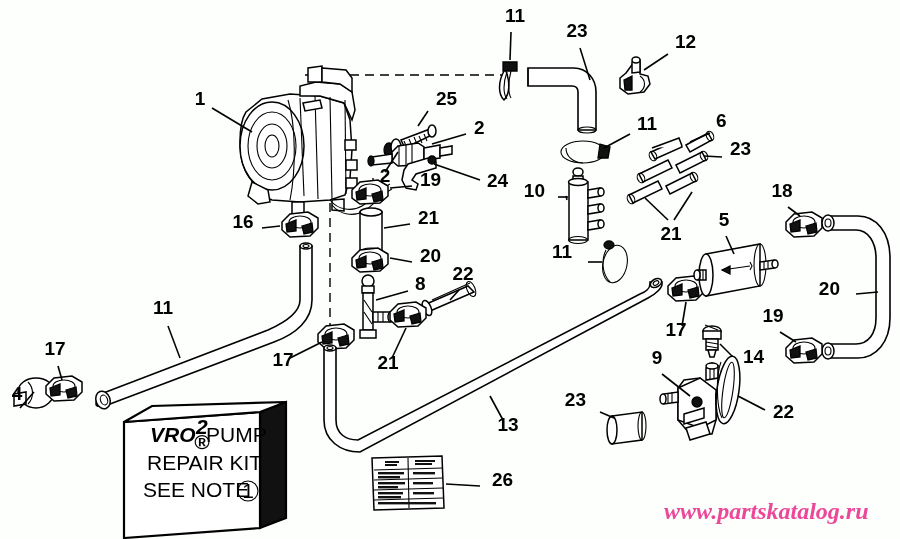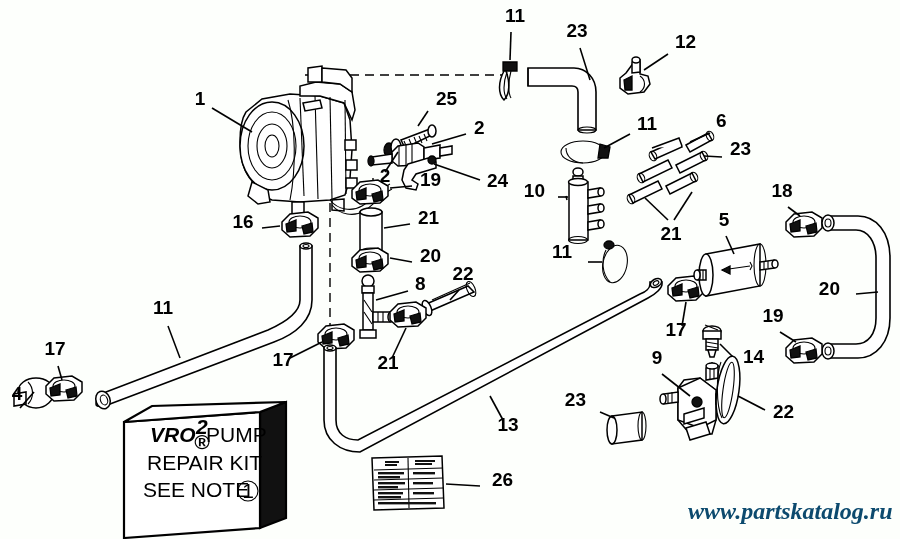--- a/index.html
+++ b/index.html
@@ -22,25 +22,25 @@
   .part-dark{stroke:#000;stroke-width:1.3;fill:#111;}
   .thin{stroke:#000;stroke-width:1.1;fill:none;}
   .dash{stroke:#000;stroke-width:1.4;fill:none;stroke-dasharray:9 6;}
   .hose{stroke:#000;stroke-width:1.6;fill:#fff;}
   .boxface{fill:#fff;stroke:#000;stroke-width:2.2;}
   .boxside{fill:#111;stroke:#000;stroke-width:2.2;}
   .boxtext{font-family:"Liberation Sans", sans-serif;font-size:21px;fill:#000;}
   .boxtext-i{font-family:"Liberation Sans", sans-serif;font-size:21px;font-weight:bold;font-style:italic;fill:#000;}
   .watermark{
     position:absolute;
-    left:688px;top:498px;
+    left:664px;top:498px;
     font-family:"Liberation Serif", serif;
     font-style:italic;font-weight:bold;
     font-size:24px;
-    color:#0c4a6e;
+    color:#ec4899;
     letter-spacing:0px;
     white-space:nowrap;
   }
   .decal-line{fill:#111;}
 </style>
 </head>
 <body>
 
 <svg id="diagram" viewBox="0 0 900 539">
 

